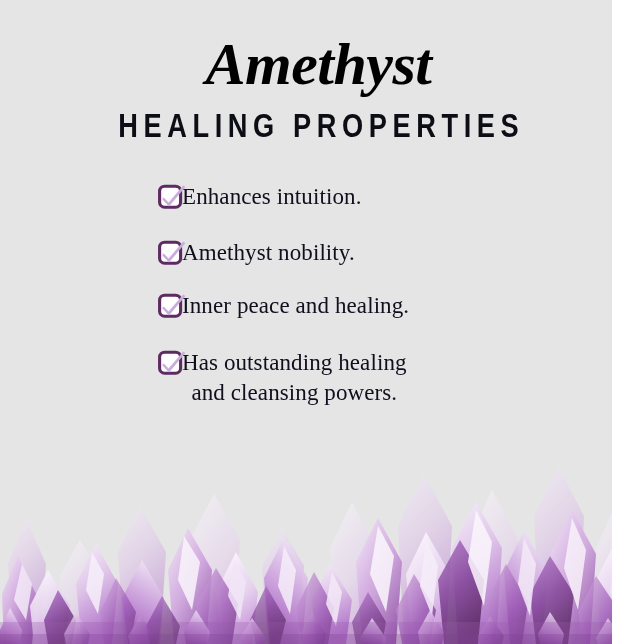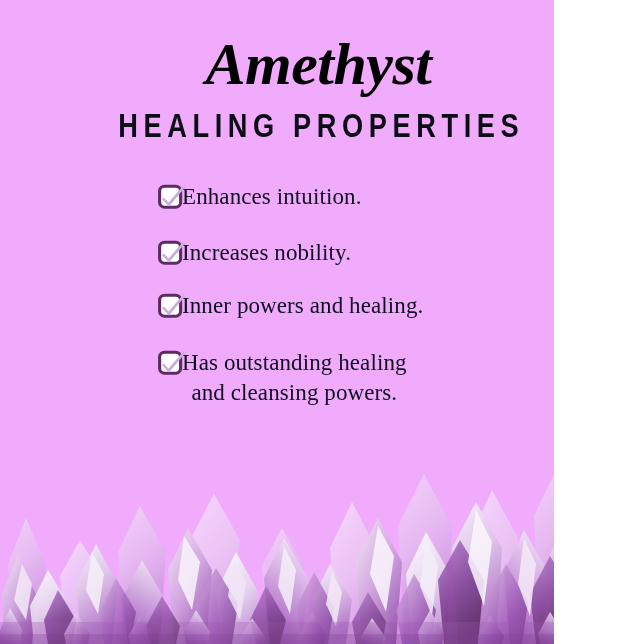--- a/index.html
+++ b/index.html
@@ -10,23 +10,23 @@
   body {
     width: 637px;
     height: 644px;
     overflow: hidden;
     font-family: "Liberation Serif", serif;
     position: relative;
   }
 
   #poster {
     position: relative;
-    width: 554px;
+    width: 612px;
     height: 644px;
-    background: #f0abfc;
+    background: #e5e5e5;
     overflow: hidden;
   }
 
   
   .header {
     position: absolute;
     top: 0;
     left: 0;
     width: 637px;
     text-align: center;
@@ -150,31 +150,31 @@
       <span class="item-text">Enhances intuition.</span>
     </li>
 
     <li class="list-item gap-2">
       <span class="check-wrap">
         <svg viewBox="0 0 30 30" xmlns="http://www.w3.org/2000/svg">
           <rect x="1.6" y="4.2" width="21" height="21" rx="5" ry="5" fill="#ffffff" stroke="#5d2a62" stroke-width="3.1"></rect>
           <path d="M5.8 15.4 L10.6 20.6 L25.2 3.4 L27.4 5.0 L11.0 24.6 L4.0 17.0 Z" fill="#c9aedd"></path>
         </svg>
       </span>
-      <span class="item-text">Increases nobility.</span>
+      <span class="item-text">Amethyst nobility.</span>
     </li>
 
     <li class="list-item gap-3">
       <span class="check-wrap">
         <svg viewBox="0 0 30 30" xmlns="http://www.w3.org/2000/svg">
           <rect x="1.6" y="4.2" width="21" height="21" rx="5" ry="5" fill="#ffffff" stroke="#5d2a62" stroke-width="3.1"></rect>
           <path d="M5.8 15.4 L10.6 20.6 L25.2 3.4 L27.4 5.0 L11.0 24.6 L4.0 17.0 Z" fill="#c9aedd"></path>
         </svg>
       </span>
-      <span class="item-text">Inner powers and healing.</span>
+      <span class="item-text">Inner peace and healing.</span>
     </li>
 
     <li class="list-item gap-4">
       <span class="check-wrap">
         <svg viewBox="0 0 30 30" xmlns="http://www.w3.org/2000/svg">
           <rect x="1.6" y="4.2" width="21" height="21" rx="5" ry="5" fill="#ffffff" stroke="#5d2a62" stroke-width="3.1"></rect>
           <path d="M5.8 15.4 L10.6 20.6 L25.2 3.4 L27.4 5.0 L11.0 24.6 L4.0 17.0 Z" fill="#c9aedd"></path>
         </svg>
       </span>
       <span class="item-text">Has outstanding healing

